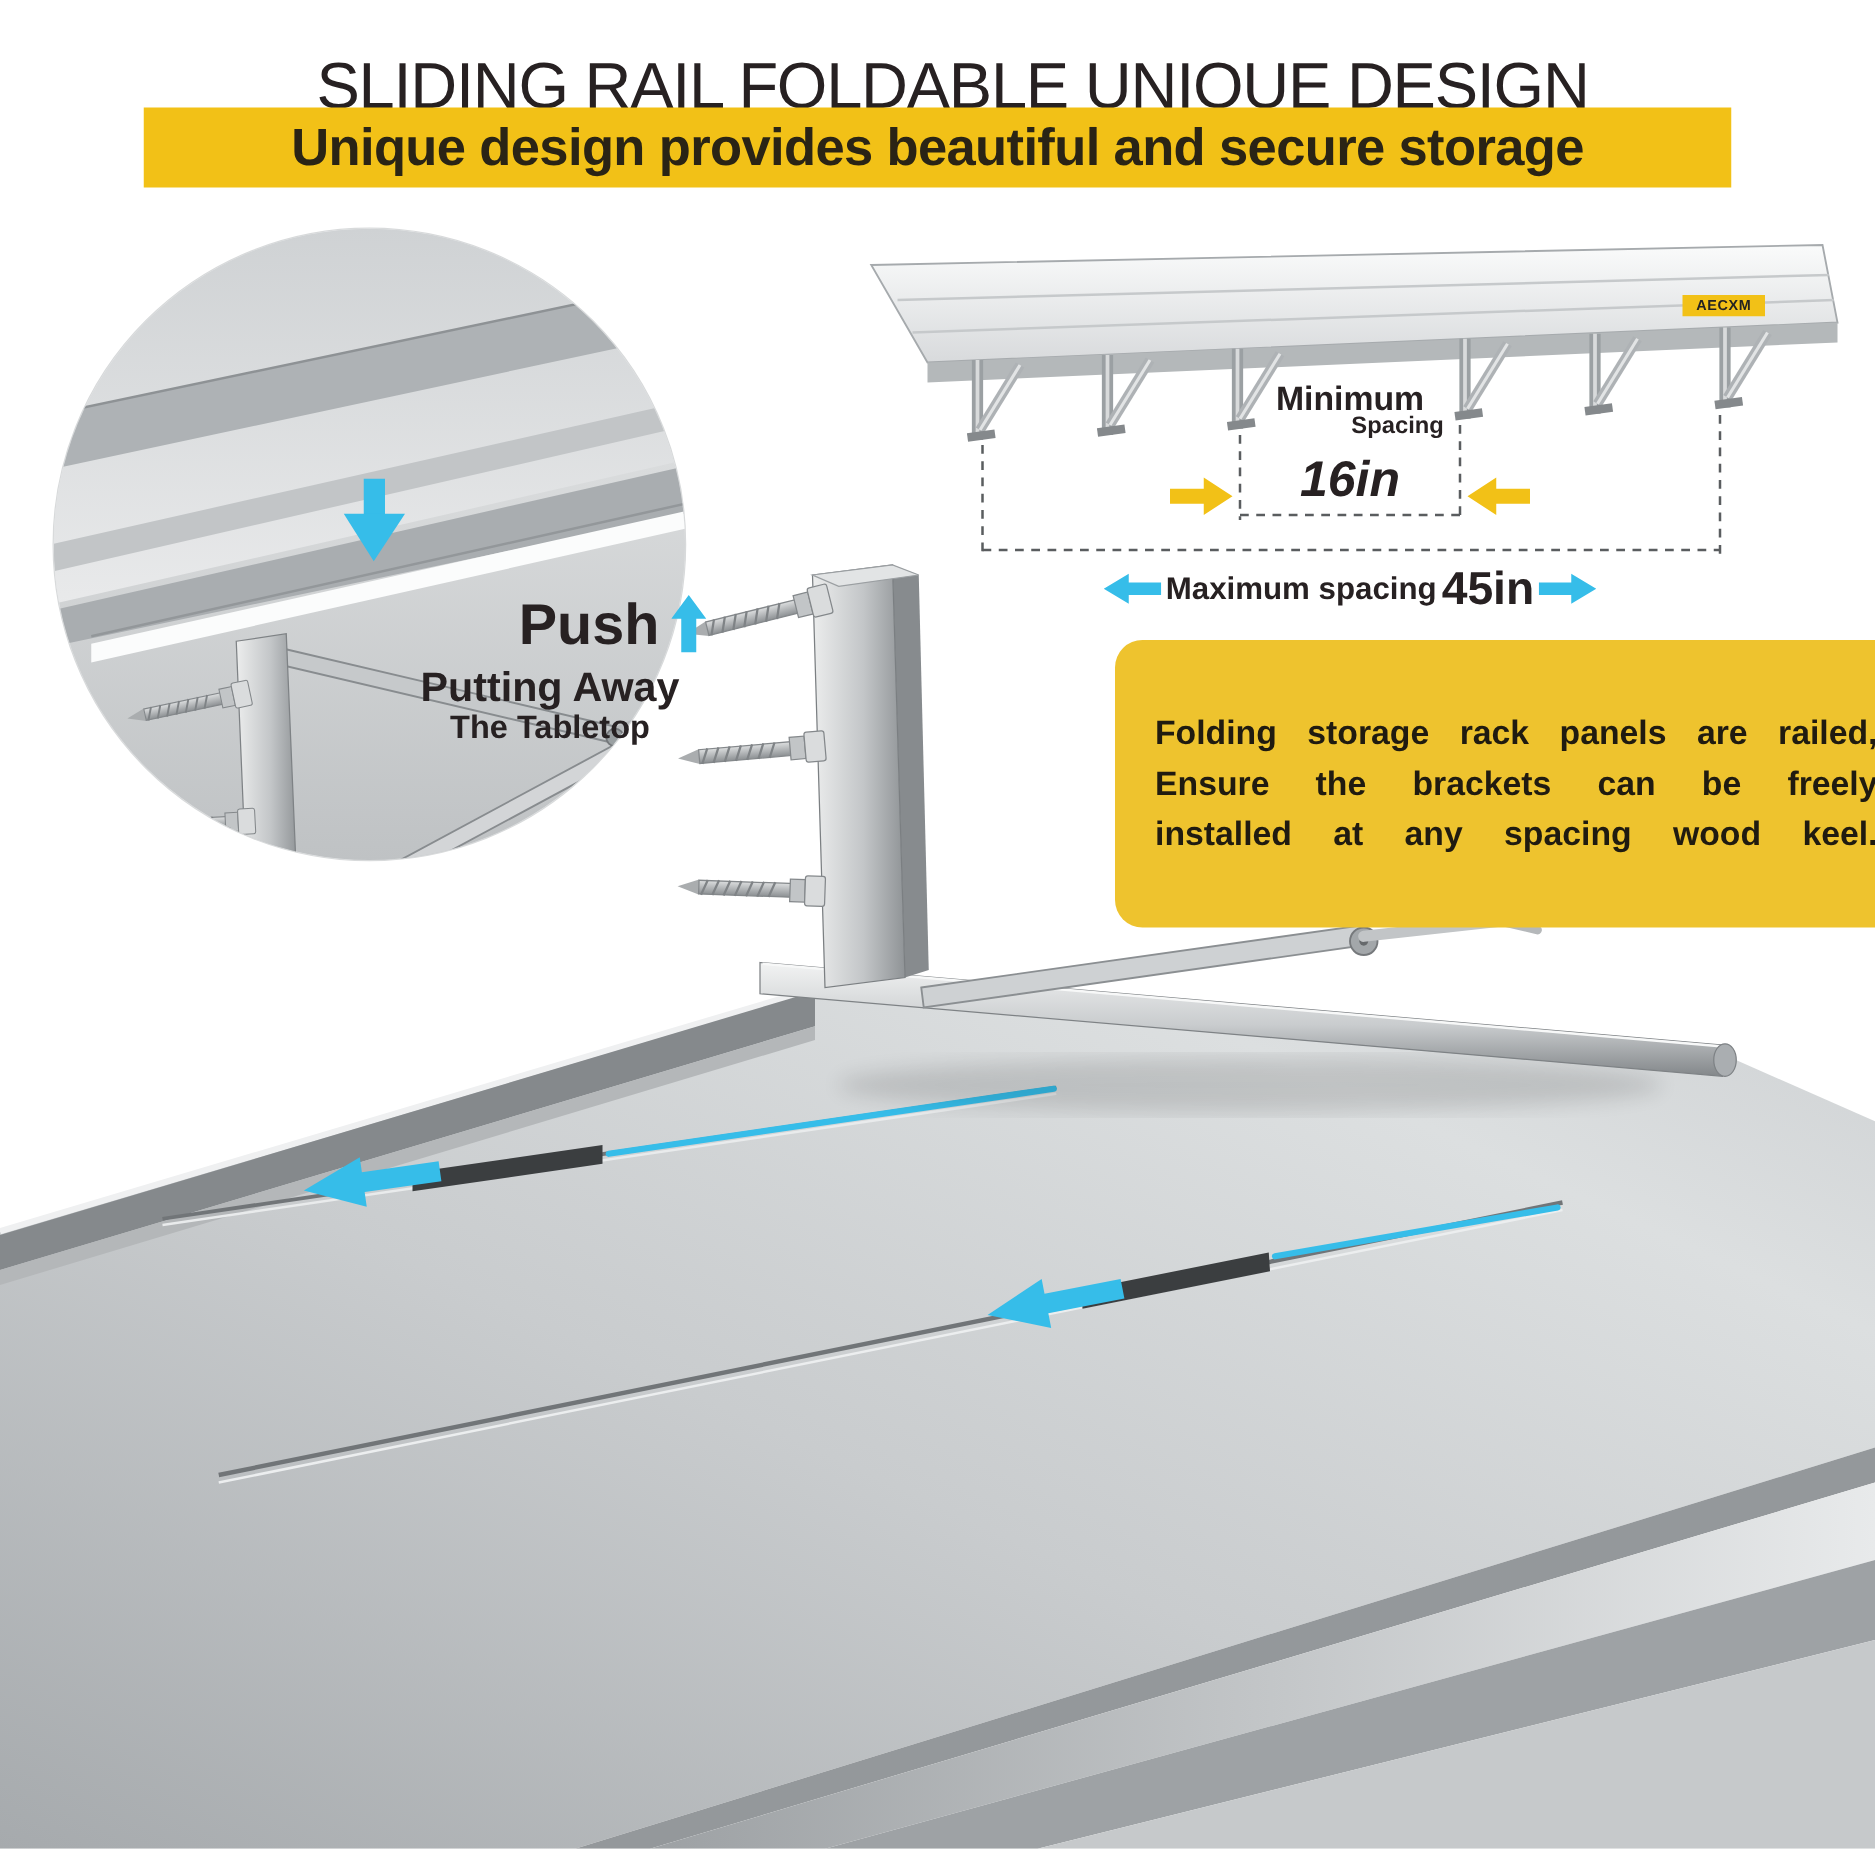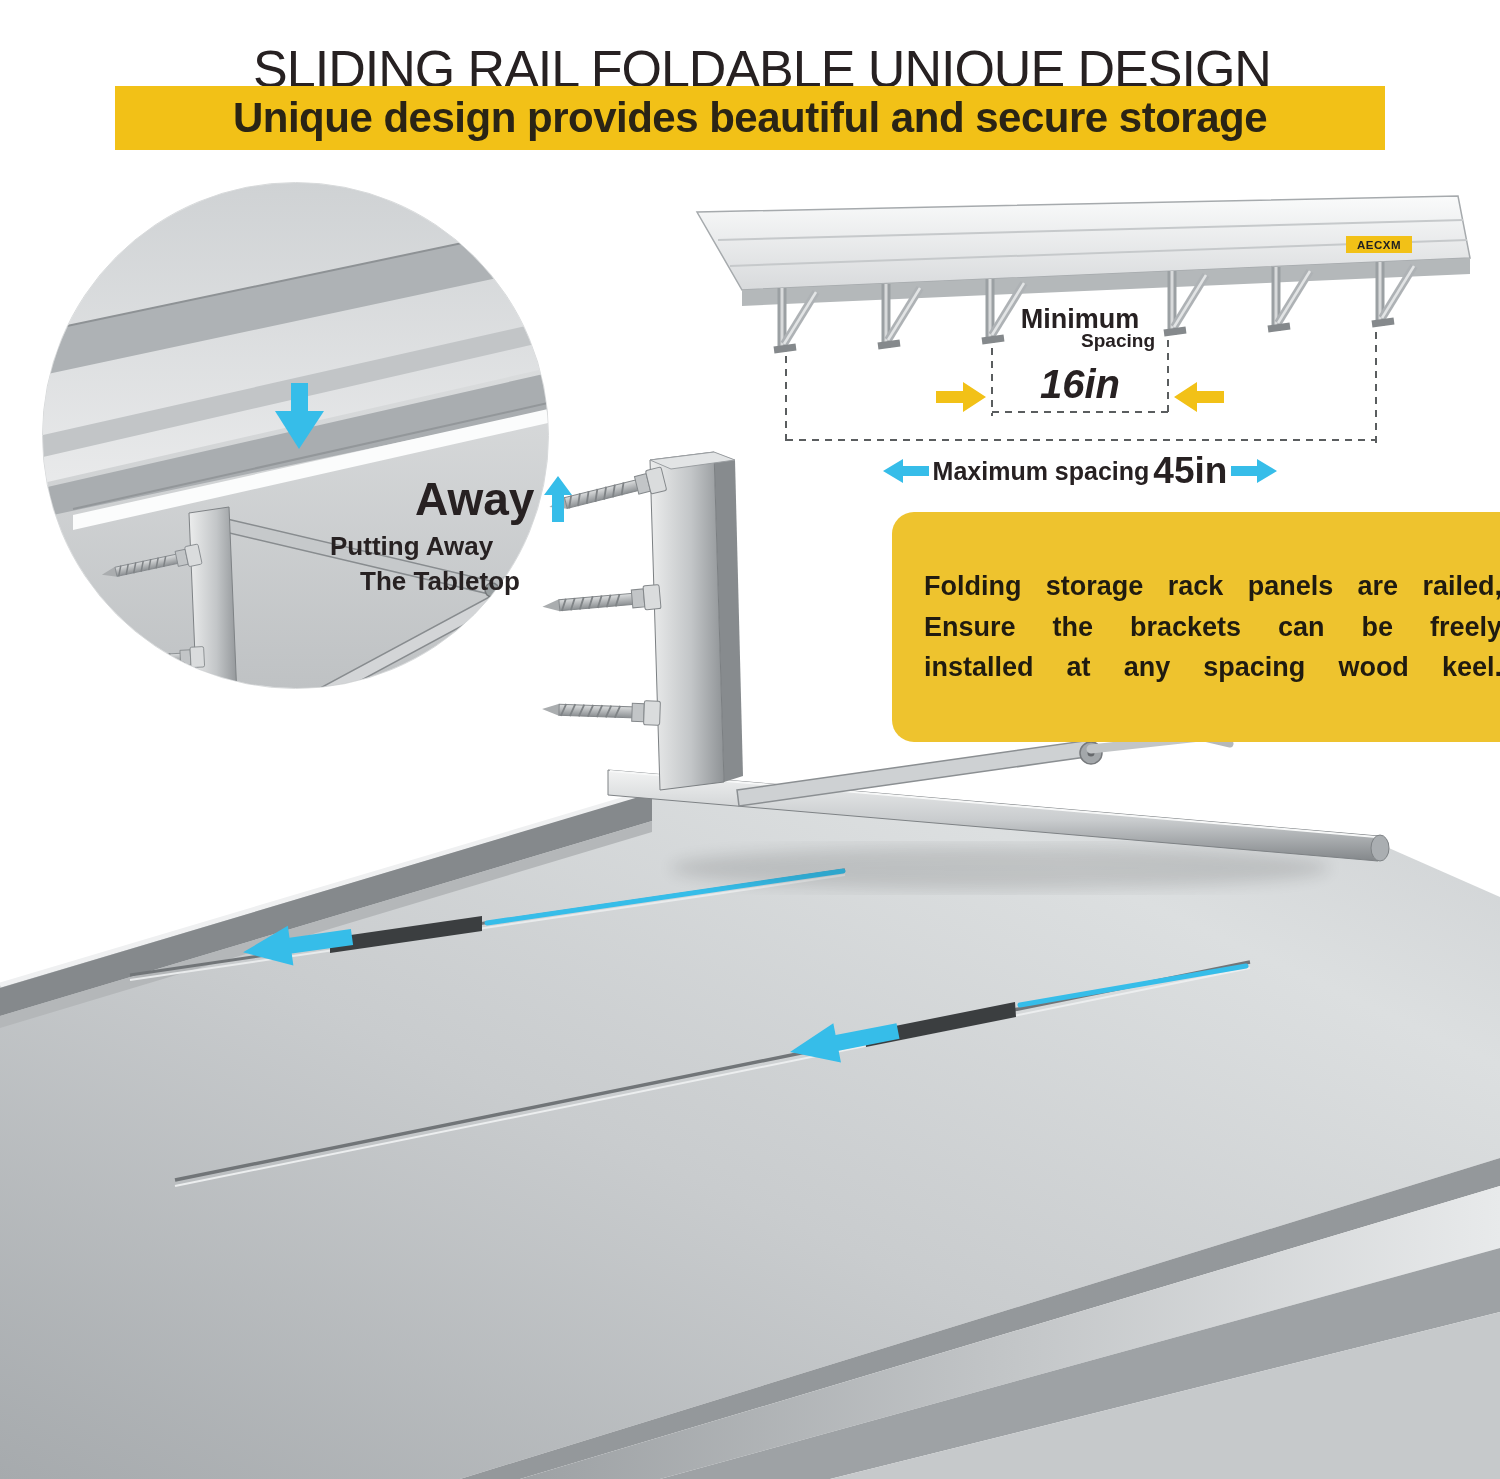--- a/index.html
+++ b/index.html
@@ -17,21 +17,21 @@
     position:absolute;top:86px;left:115px;width:1270px;height:64px;z-index:4;
     background:var(--accent-yellow);display:flex;align-items:center;justify-content:center;
     font-size:42px;font-weight:bold;color:#2a2415;letter-spacing:-0.5px;
   }
   .inset{
     position:absolute;left:42px;top:182px;width:505px;height:505px;z-index:2;
     border-radius:50%;overflow:hidden;background:#eef0f1;border:1px solid #d8dadb;
   }
   .ovl{position:absolute;z-index:3;color:var(--text-dark);font-weight:bold;}
   .push-row{left:415px;top:472px;display:flex;align-items:center;gap:10px;font-size:46px;}
-  .inset-cap1{left:330px;top:531px;width:220px;font-size:26px;}
+  .inset-cap1{left:330px;top:531px;width:220px;text-align:center;font-size:33px;}
   .inset-cap2{left:330px;top:566px;width:220px;text-align:center;font-size:26px;}
   .brand-badge{
     left:1346px;top:200px;width:66px;height:17px;background:var(--accent-yellow);
     display:flex;align-items:center;justify-content:center;
     font-size:11.5px;letter-spacing:0.5px;color:#222;margin-top:36px;
   }
   .min-l1{left:1005px;top:304px;width:150px;text-align:center;font-size:27px;}
   .min-l2{left:1005px;top:330px;width:150px;text-align:right;font-size:19px;}
   .min-val{left:1005px;top:362px;width:150px;text-align:center;font-size:40px;font-style:italic;}
   .max-row{
@@ -220,21 +220,21 @@
       <use href="#lagScrew" transform="translate(156,474) rotate(-3) scale(0.85)"></use>
     </g>
     <g style="fill:var(--arrow-cyan)">
       <rect x="248" y="200" width="17" height="32"></rect>
       <polygon points="232,228 281,228 256,266"></polygon>
     </g>
   </svg>
 </div>
 
 <div class="ovl push-row">
-  <span>Away</span>
+  <span>Push</span>
   <svg class="arrow-ic" width="28" height="46" viewBox="0 0 28 46">
     <polygon points="14,0 28,19 20,19 20,46 8,46 8,19 0,19" style="fill:var(--arrow-cyan)"></polygon>
   </svg>
 </div>
 <div class="ovl inset-cap1">Putting Away</div>
 <div class="ovl inset-cap2">The Tabletop</div>
 
 <div class="ovl brand-badge">AECXM</div>
 
 <div class="ovl min-l1">Minimum</div>

